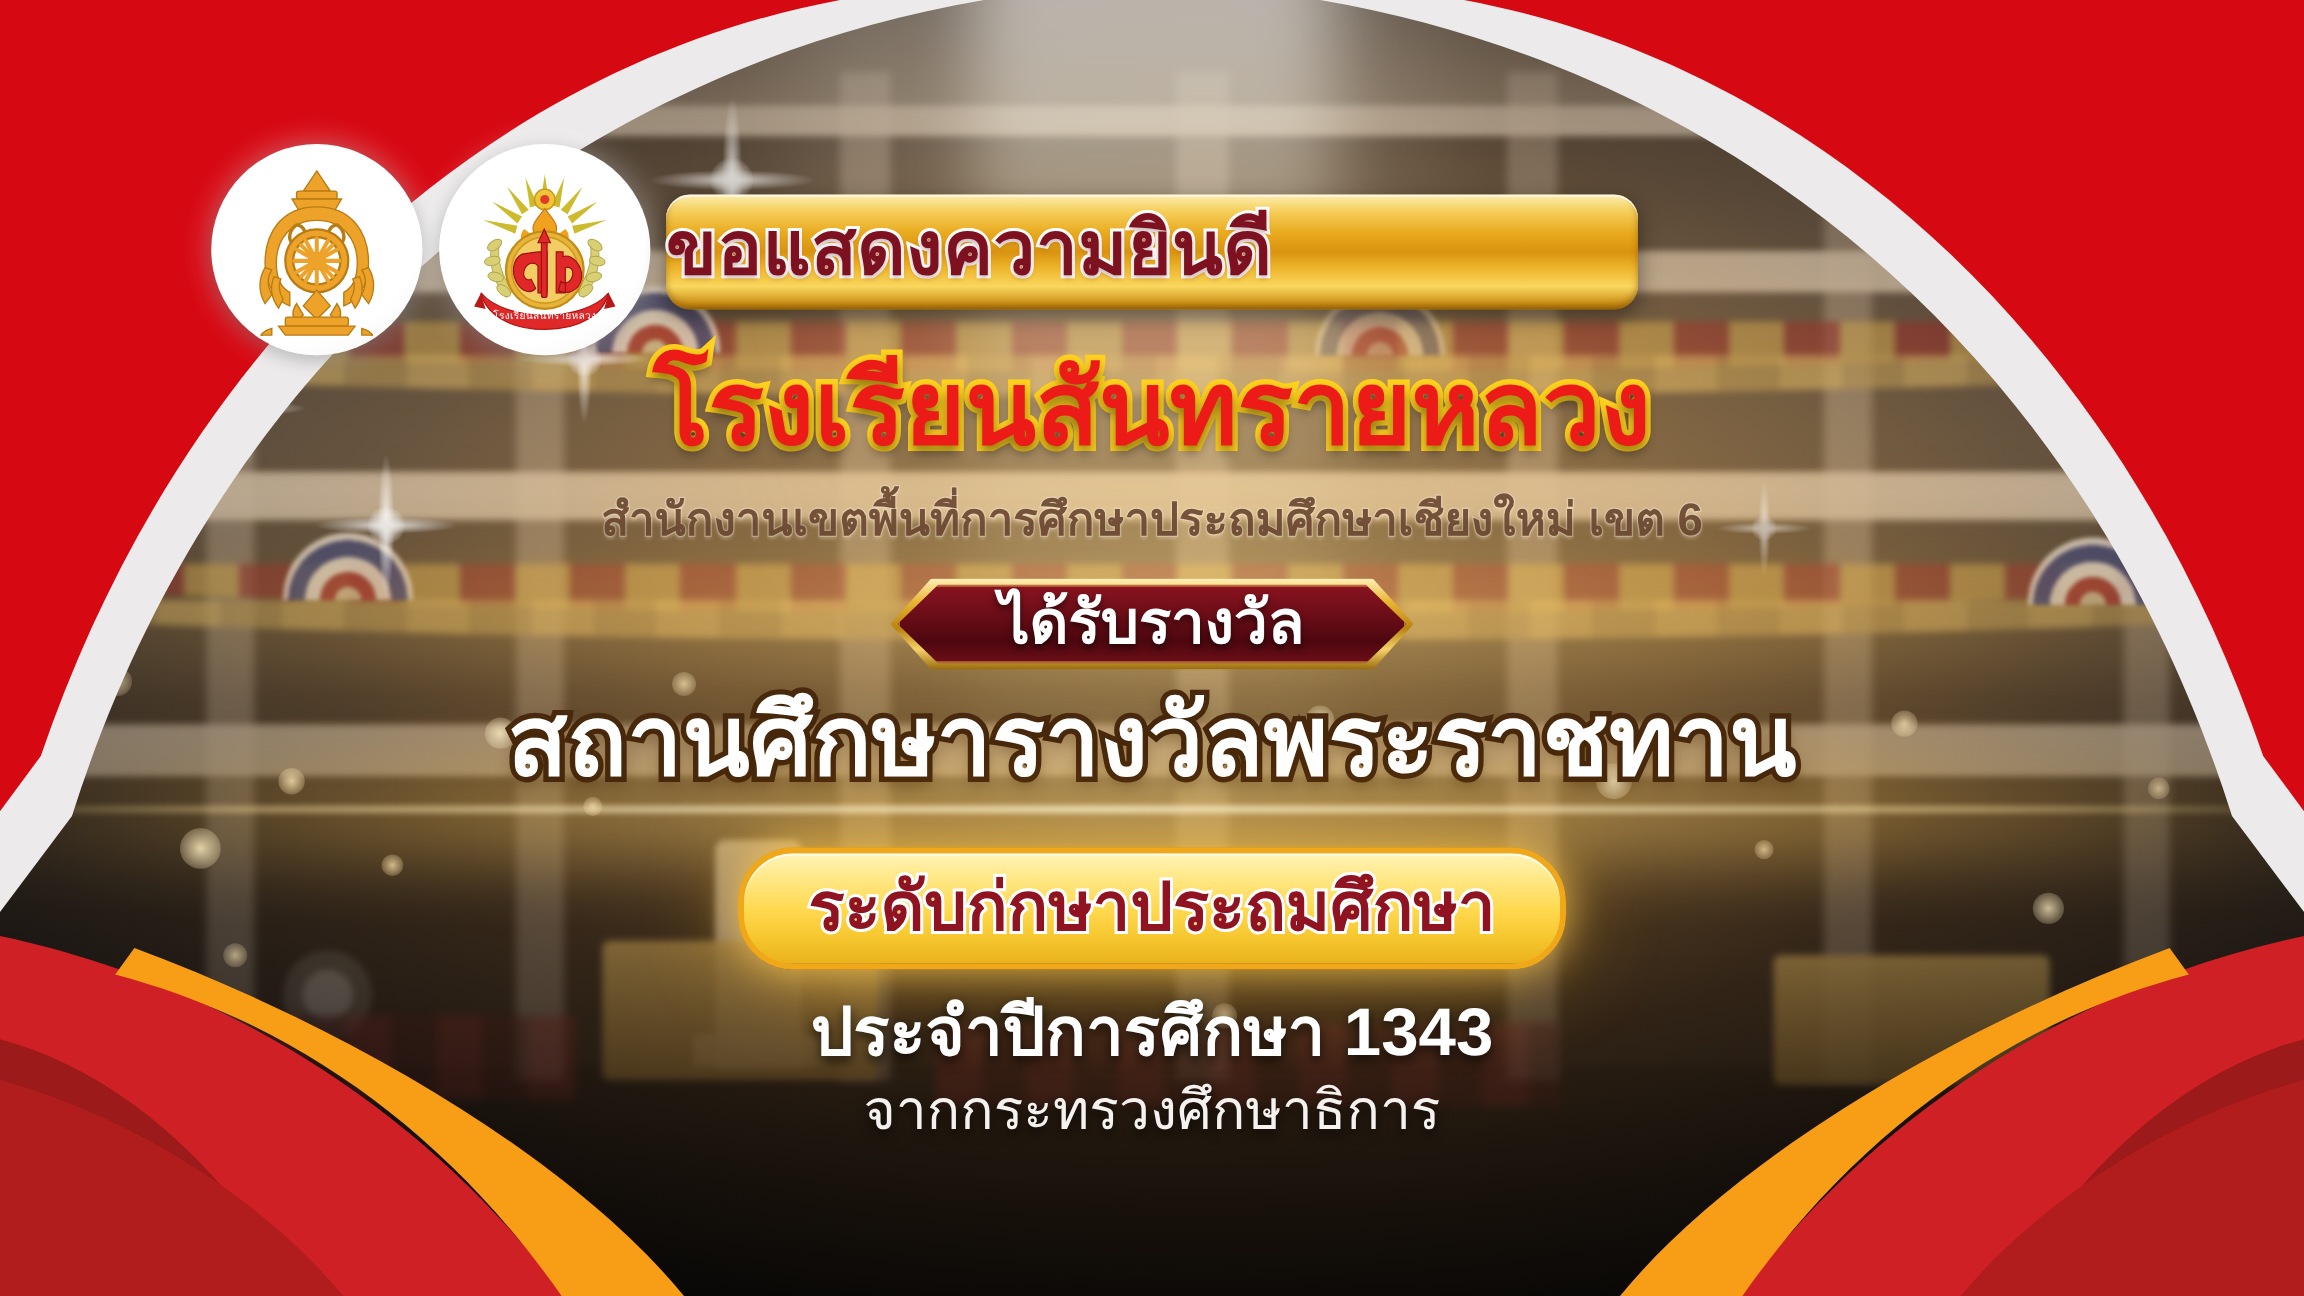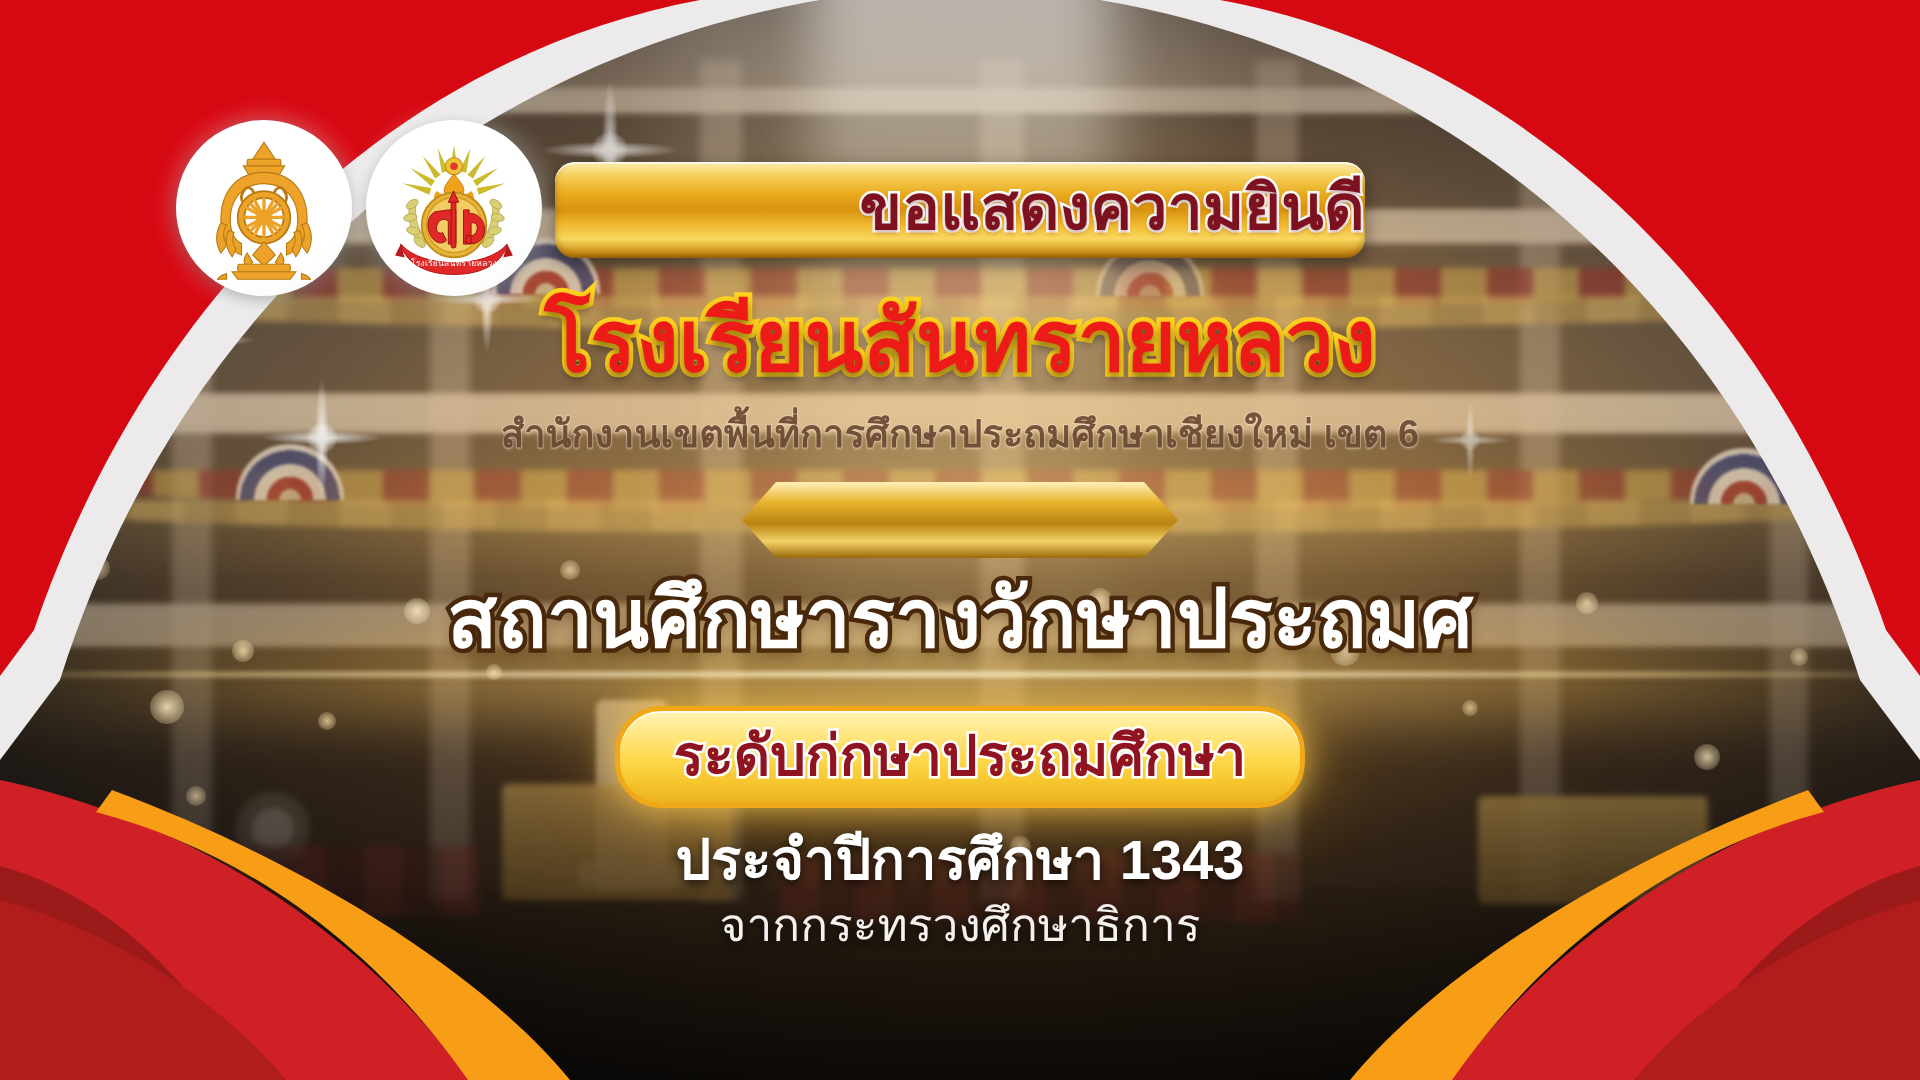--- a/index.html
+++ b/index.html
@@ -272,21 +272,21 @@
       #eeb52c 64%,
       #f9d75e 80%,
       #c98a12 96%,
       #a9700c 100%);
     box-shadow:
       inset 0 2px 0 rgba(255,255,255,.7),
       inset 0 -3px 6px rgba(120,76,6,.55),
       0 6px 18px rgba(0,0,0,.42);
     display: flex;
     align-items: center;
-    justify-content: flex-end;
+    justify-content: flex-start;
   }
   .gold-pill .t {
     font-size: 62px;
     font-weight: 700;
     color: #7d1120;
     letter-spacing: .5px;
     line-height: 1;
     margin-top: -4px;
     -webkit-text-stroke: 5px #ffffff;
     paint-order: stroke fill;
@@ -662,23 +662,26 @@
     <div class="gold-pill">
       <span class="t">ขอแสดงความยินดี</span>
     </div>
 
     <div class="school-name">โรงเรียนสันทรายหลวง</div>
 
     <div class="office-line">สำนักงานเขตพื้นที่การศึกษาประถมศึกษาเชียงใหม่ เขต 6</div>
 
     <div class="ribbon-wrap">
       <div class="ribbon-gold"></div>
+      <div class="ribbon-body">
+        <span class="t">ได้รับรางวัล</span>
+      </div>
     </div>
 
-    <div class="award-line">สถานศึกษารางวักษาประถมศ</div>
+    <div class="award-line">สถานศึกษารางวัลพระราชทาน</div>
 
     <div class="yellow-pill">
       <span class="t">ระดับก่กษาประถมศึกษา</span>
     </div>
 
     <div class="year-line">ประจำปีการศึกษา 1343</div>
 
     <div class="source-line">จากกระทรวงศึกษาธิการ</div>
 
   </div>

